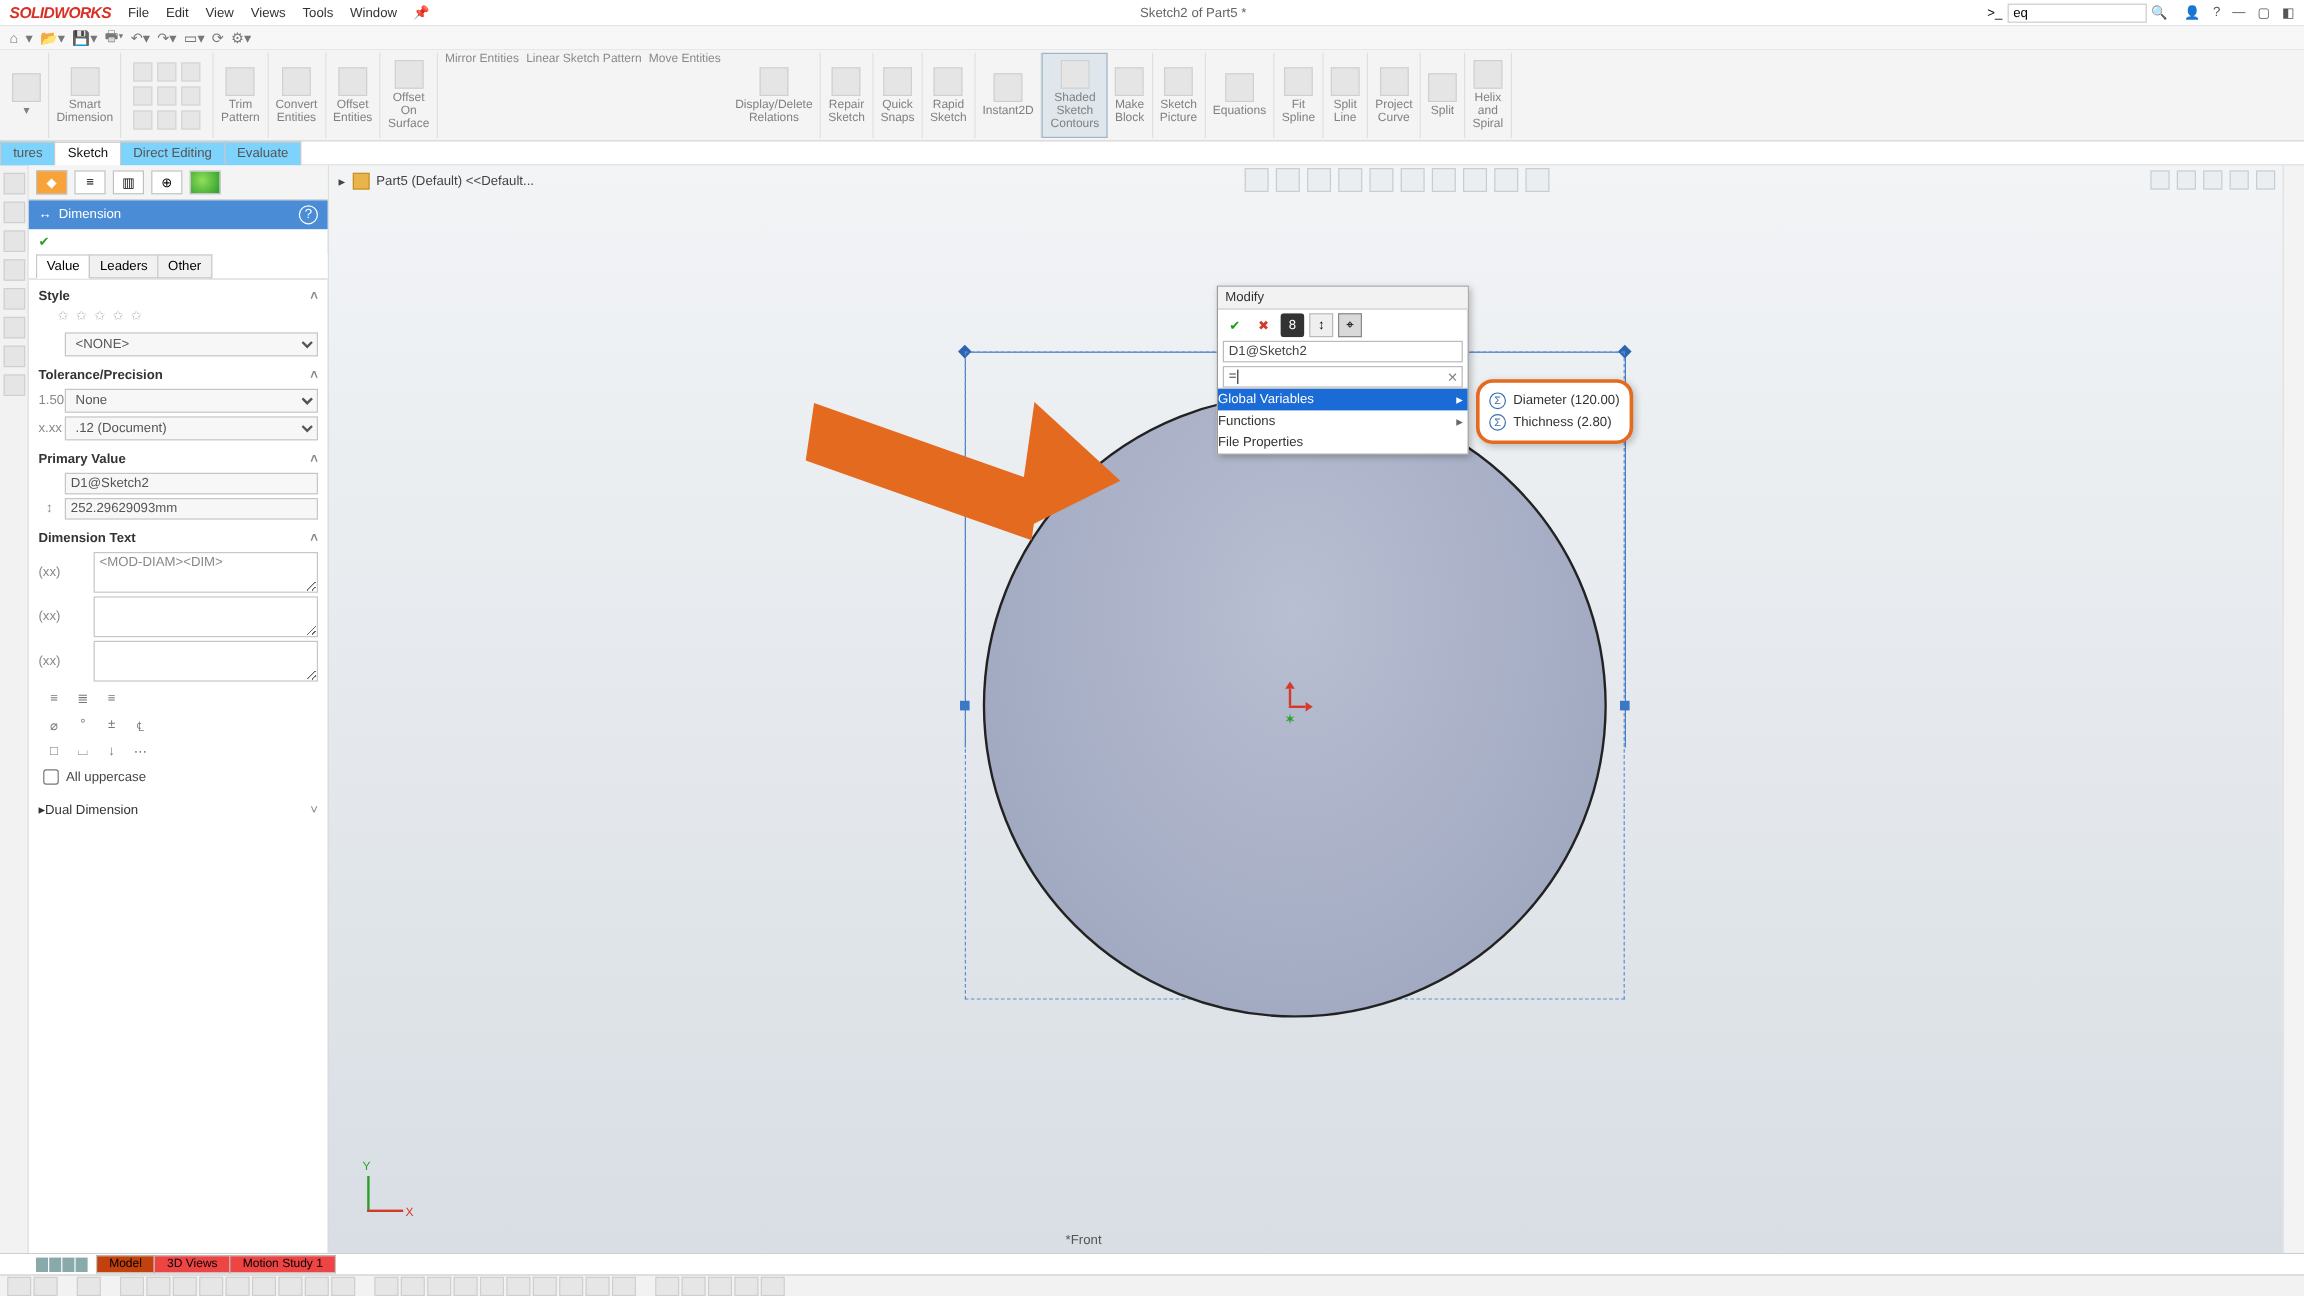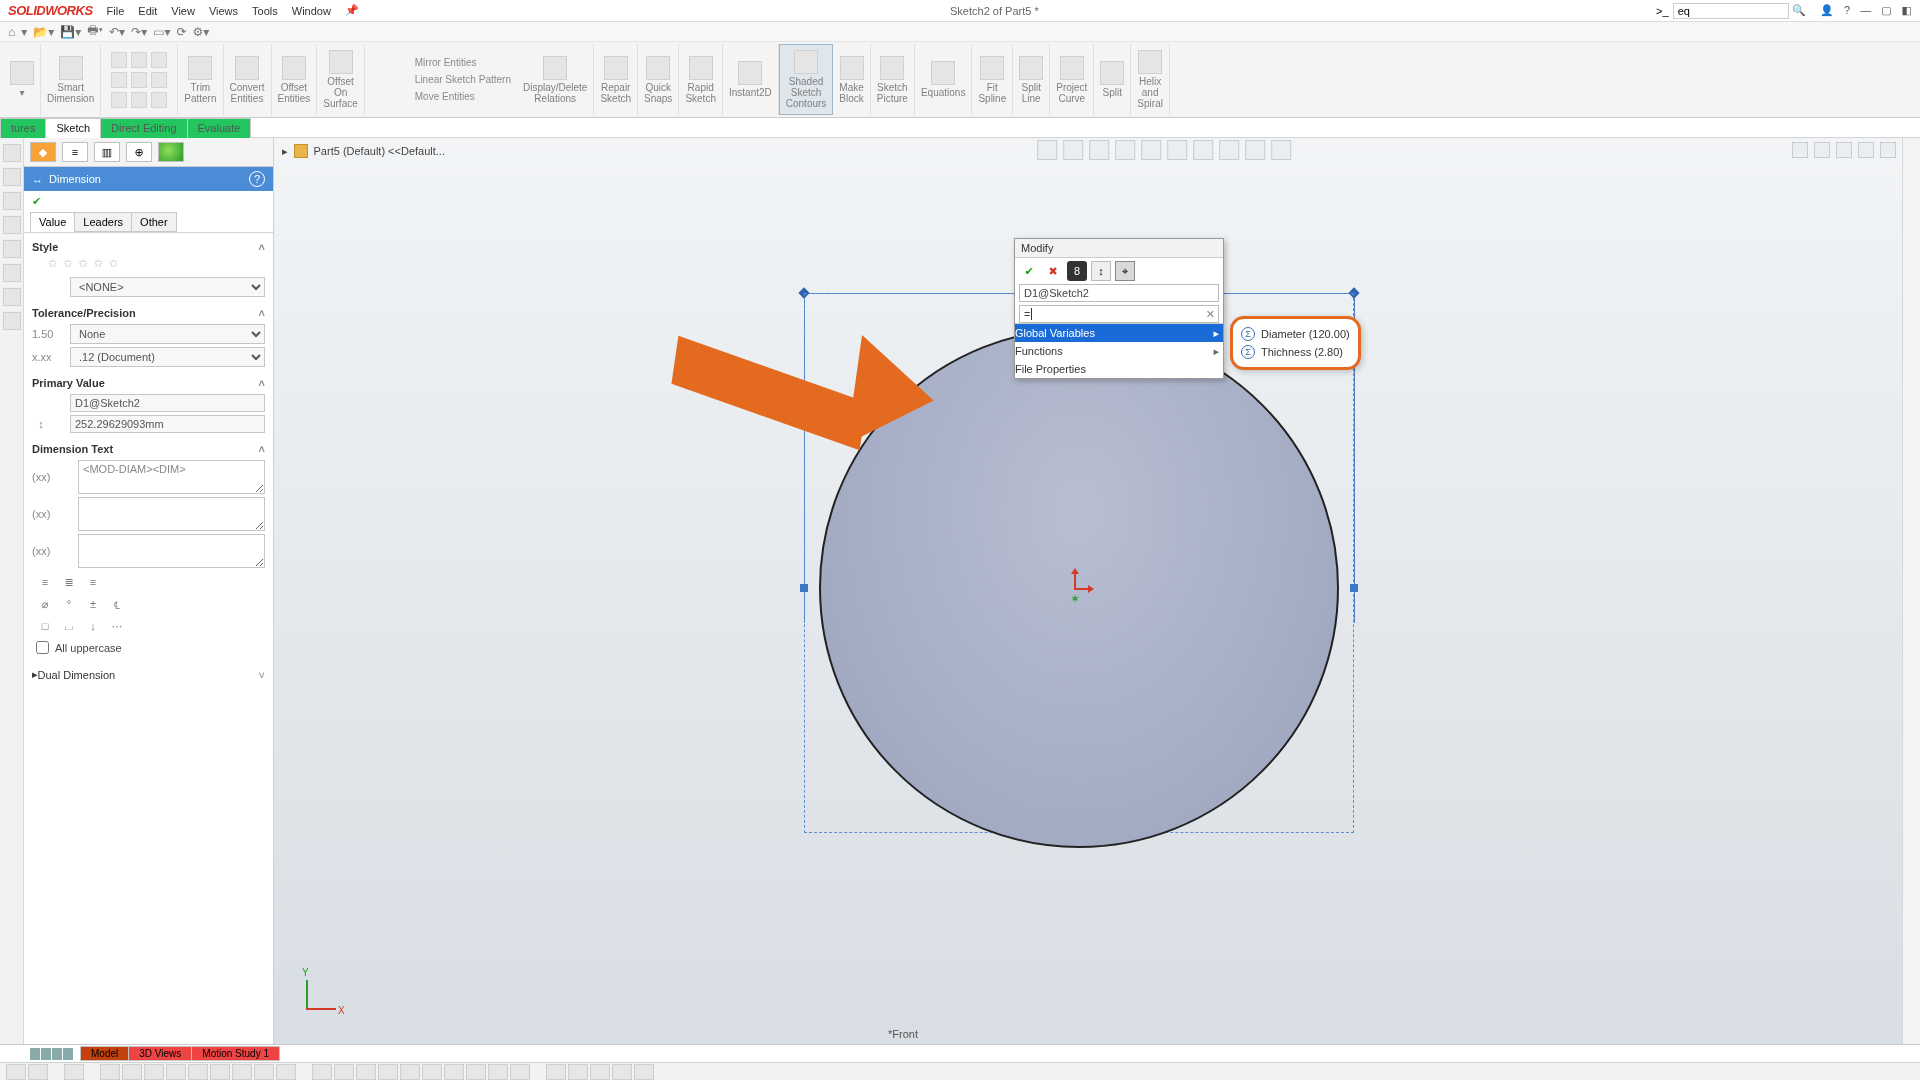--- a/index.html
+++ b/index.html
@@ -21,27 +21,27 @@
 .qa-toolbar { height: 20px; background: #f7f7f7; display: flex; align-items: center; padding: 0 8px; gap: 6px; border-bottom: 1px solid #e3e3e3; color: #777; }
 .qa-toolbar span { font-size: 12px; }
 
 
 .ribbon { height: 76px; background: #f4f4f4; border-bottom: 1px solid #ccc; display: flex; align-items: stretch; padding: 2px 4px; }
 .rib-group { display: flex; flex-direction: column; align-items: center; justify-content: center; padding: 2px 6px; border-right: 1px solid #e0e0e0; }
 .rib-group .icon { width: 24px; height: 24px; background: #e5e5e5; border: 1px solid #d0d0d0; margin-bottom: 2px; }
 .rib-group .label { font-size: 10px; color: #808080; text-align: center; line-height: 11px; white-space: pre-line; }
 .rib-small-grid { display: grid; grid-template-columns: repeat(3, 16px); grid-auto-rows: 16px; gap: 4px; padding: 4px; }
 .rib-small-grid div { background: #e6e6e6; border: 1px solid #d4d4d4; }
-.rib-text-col { display: flex; flex-direction: column; justify-content: center; gap: 6px; padding: 0 6px; margin-left: 44px; }
+.rib-text-col { display: flex; flex-direction: row; justify-content: center; gap: 6px; padding: 0 6px; }
 .rib-text-col span { color: #8a8a8a; font-size: 10px; }
 .rib-active { background: #dfe6ec; border: 1px solid #9db6c9; }
 
 
 .tab-strip { height: 20px; background: #fff; border-bottom: 1px solid #d4d4d4; display: flex; align-items: center; }
-.tab { padding: 2px 10px; border: 1px solid #c9c9c9; border-bottom: none; margin-right: -1px; background: #22c55e; color: #555; font-size: 11px; height: 20px; display:flex; align-items:center;}
+.tab { padding: 2px 10px; border: 1px solid #c9c9c9; border-bottom: none; margin-right: -1px; background: #7dd3fc; color: #555; font-size: 11px; height: 20px; display:flex; align-items:center;}
 .tab.active { background: #fff; font-weight: normal; color: #111; }
 
 
 .main { display: flex; height: calc(100% - 22px - 20px - 76px - 20px - 36px); }
 
 
 .far-left { width: 24px; background: #f2f2f2; border-right: 1px solid #d8d8d8; display:flex; flex-direction:column; align-items:center; padding-top:6px; gap:6px;}
 .far-left div { width: 18px; height: 18px; background: #e5e5e5; border: 1px solid #cfcfcf; }
 
 
@@ -56,21 +56,21 @@
 .sub-tabs { display: flex; background: #fff; padding: 0 6px; border-bottom: 1px solid #d4d4d4; }
 .sub-tabs .sub { padding: 3px 8px; border: 1px solid #c9c9c9; background: #f1f1f1; margin-right:-1px;}
 .sub-tabs .sub.active { background: #fff; border-bottom-color:#fff; }
 .prop-body { padding: 6px 8px; overflow-y: auto; flex:1; }
 .section { margin-bottom: 8px; }
 .section-head { display: flex; align-items: center; font-weight: bold; color: #333; padding: 2px 0; }
 .section-head .chev { margin-left: auto; color:#888; }
 .star-row { display:flex; gap:6px; color:#bdbdbd; padding: 2px 0 4px 16px;}
 .field-row { display: flex; align-items: center; gap: 4px; margin: 3px 0; }
 .field-row .lbl-icon { width: 18px; text-align: center; color:#888; }
-.field-row select, .field-row input { flex:1; border:1px solid #c6c6c6; background:#f7f7f7; padding:2px 4px; color:#555;margin-left:16px;}
+.field-row select, .field-row input { flex:1; border:1px solid #c6c6c6; background:#f7f7f7; padding:2px 4px; color:#555;}
 .txtarea { width: calc(100% - 24px); margin-left: 24px; height: 34px; border:1px solid #c6c6c6; background:#fff; padding:2px 4px; color:#888; }
 .icon-row { display:flex; gap:6px; padding: 3px 0 3px 4px; color:#777;}
 .icon-row span { width:18px; height:16px; display:inline-flex; align-items:center; justify-content:center;}
 .chk-row { display:flex; align-items:center; gap:6px; padding: 4px 4px; color:#444;}
 .collapse-row { display:flex; align-items:center; padding:2px 0; color:#333;}
 .collapse-row .chev{margin-left:auto;color:#888;}
 
 
 .viewport { flex:1; position: relative; background: linear-gradient(#f2f4f6, #d8dee4); }
 .tree-crumb { position:absolute; top:6px; left:8px; display:flex; align-items:center; gap:6px; color:#444;}

